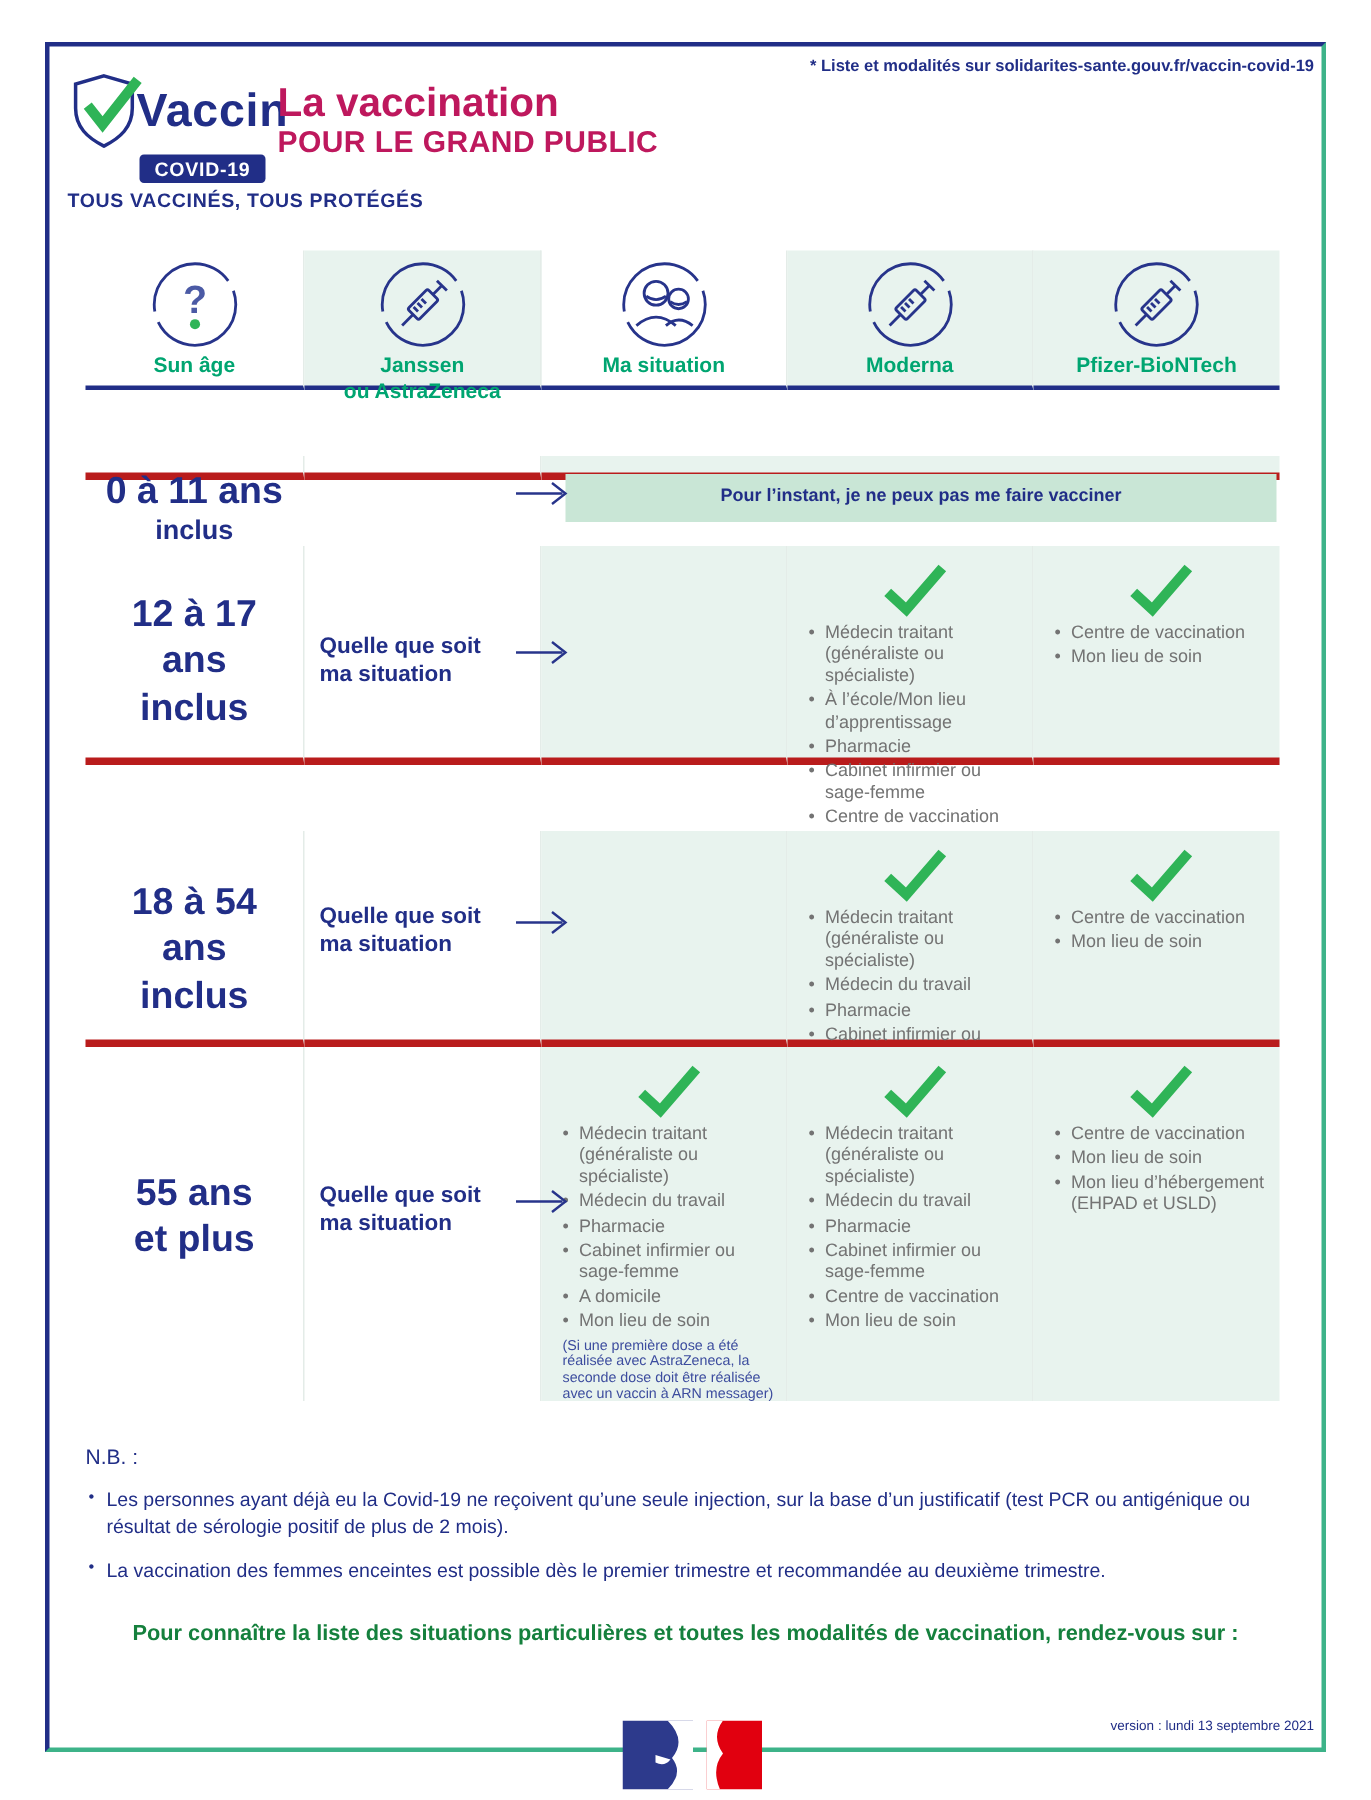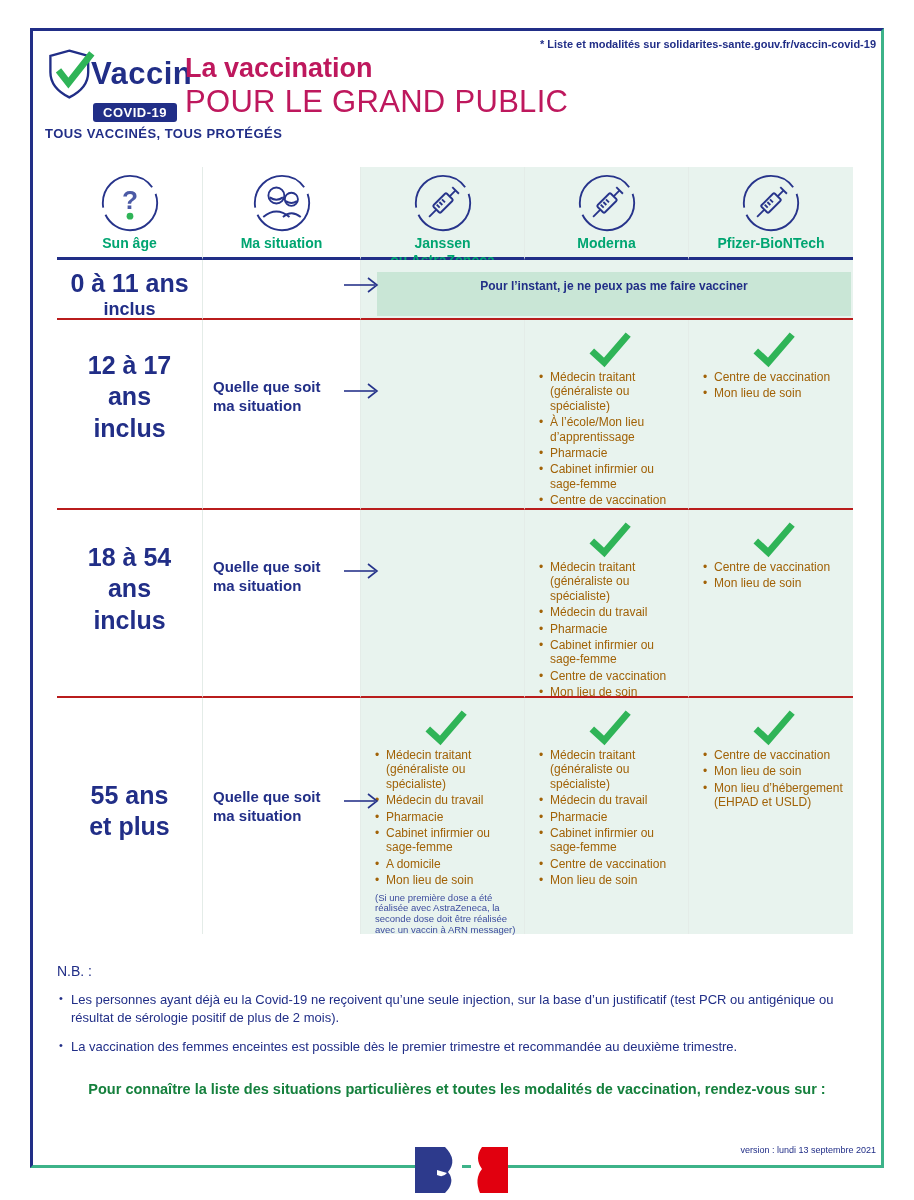--- a/index.html
+++ b/index.html
@@ -14,56 +14,56 @@
   .note { position:absolute; top:7px; right:5px; font-size:11px; font-weight:bold; color:#212e87; }
   .logo { position:absolute; left:12px; top:14px; width:160px; }
   .logo-top { display:flex; align-items:center; }
   .shield { display:inline-block; width:54px; height:58px; }
   .brand { font-size:31px; font-weight:bold; color:#212e87; margin-left:-8px; letter-spacing:0.5px; }
   .badge { display:inline-block; background:#212e87; color:#ffffff; font-size:13px; font-weight:bold;
            padding:2px 10px; border-radius:3px; margin:0 0 4px 48px; letter-spacing:0.5px; }
   .tagline { font-size:13px; font-weight:bold; color:#212e87; letter-spacing:0.45px; white-space:nowrap; }
   .title { position:absolute; left:152px; top:22px; color:#be185d; }
   .title .t1 { font-size:27px; font-weight:bold; }
-  .title .t2 { font-size:31px; font-weight:normal; letter-spacing:0.3px; }
+  .title .t2 { font-size:20px; font-weight:bold; letter-spacing:0.3px; }
 
   
   .vtable { position:absolute; left:24px; top:136px; width:796px;
             display:grid; grid-template-columns:146px 158px 164px 164px 164px;
             grid-template-rows:93px 60px 190px 188px 236px; }
   .cell { position:relative; border-right:1px solid #e4ece8; }
   .cell.last { border-right:none; }
   .c-green { background:#e8f3ee; }
   .hdr { border-bottom:3px solid #212e87; display:flex; flex-direction:column; align-items:center;
          justify-content:flex-start; padding-top:6px; }
   .circle-icon { width:60px; height:60px; display:block; }
   .hdr-label { margin-top:2px; font-size:14px; font-weight:bold; color:#00a571; text-align:center; line-height:1.2; }
-  .rb { border-bottom:2px solid #b91c1c; }
+  .rb { border-bottom:5px solid #b91c1c;margin-top:44px; }
 
   .age-cell { text-align:center; color:#212e87; }
   .age-big { font-size:25px; font-weight:bold; line-height:1.25; }
   .age-small { font-size:18px; font-weight:bold; }
   .age-r0 { padding-top:8px; }
   .age-r1 { padding-top:30px; }
   .age-r2 { padding-top:32px; }
   .age-r3 { padding-top:82px; }
 
   .sit-cell { padding-left:10px; color:#212e87; }
   .sit-text { font-size:15px; font-weight:bold; line-height:1.25; width:125px; }
   .sit-r1 { padding-top:58px; } .sit-r2 { padding-top:48px; } .sit-r3 { padding-top:90px; }
   .arrow { position:absolute; right:-22px; width:38px; height:18px; z-index:3; }
   .arr-r0 { top:16px; } .arr-r1 { top:62px; } .arr-r2 { top:52px; } .arr-r3 { top:94px; }
 
   .banner-cell { grid-column:3 / 6; }
-  .banner { margin:12px 2px 0 16px; height:44px; background:#c9e6d6; color:#212e87;
+  .banner { margin:12px 2px 0 16px; height:32px; background:#c9e6d6; color:#212e87;
             font-size:12px; font-weight:bold; text-align:center; line-height:28px; }
 
   .vax { padding:8px 8px 6px 14px; }
   .check { display:block; margin:2px auto 2px; width:46px; height:38px; }
-  ul.locs { list-style:none; color:#a16207; font-size:12px; line-height:1.2; }
+  ul.locs { list-style:none; color:#737373; font-size:12px; line-height:1.2; }
   ul.locs li { position:relative; padding-left:11px; margin-bottom:2px; }
   ul.locs li::before { content:"\2022"; position:absolute; left:0; top:0; }
   .footnote { margin-top:5px; font-size:9.5px; line-height:1.15; color:#3c4c9e; }
 
   
   .nb { position:absolute; left:24px; top:932px; width:806px; color:#212e87; }
   .nb-heading { font-size:14px; font-weight:normal; margin-bottom:12px; }
   ul.nb-list { list-style:none; font-size:13px; line-height:1.35; }
   ul.nb-list li { position:relative; padding-left:14px; margin-bottom:12px; }
   ul.nb-list li::before { content:"\2022"; position:absolute; left:2px; top:0; font-size:11px; }
@@ -137,48 +137,48 @@
         <span class="circle-icon">
           <svg viewBox="0 0 64 64" width="60" height="60">
             <use href="#ic-circle"></use>
             <text x="32" y="38" text-anchor="middle" font-size="28" font-weight="bold" fill="#4b5aa5" font-family="Liberation Sans, sans-serif">?</text>
             <circle cx="32" cy="46" r="3.6" fill="#2fb457"></circle>
           </svg>
         </span>
         <div class="hdr-label">Sun âge</div>
       </div>
 
+      <div class="cell hdr c-green">
+        <span class="circle-icon">
+          <svg viewBox="0 0 64 64" width="60" height="60">
+              <use href="#ic-circle"></use>
+              <use href="#ic-syringe"></use>
+            </svg>
+        </span>
+        <div class="hdr-label">
+          <div>Janssen</div>
+          <div>ou AstraZeneca</div>
+        </div>
+      </div>
+
       <div class="cell hdr">
         <span class="circle-icon">
           <svg viewBox="0 0 64 64" width="60" height="60">
             <use href="#ic-circle"></use>
             <g stroke="#27348b" stroke-width="2" fill="none">
               <circle cx="26" cy="24" r="8.5"></circle>
               <path d="M19 26 q7 5 14 0"></path>
               <circle cx="42" cy="28" r="7"></circle>
               <path d="M36 30 q6 4 12 0"></path>
               <path d="M12 47 Q26 35 40 47"></path>
               <path d="M33 47 Q42 39 52 47"></path>
             </g>
           </svg>
         </span>
         <div class="hdr-label">Ma situation</div>
-      </div>
-
-      <div class="cell hdr c-green">
-        <span class="circle-icon">
-          <svg viewBox="0 0 64 64" width="60" height="60">
-              <use href="#ic-circle"></use>
-              <use href="#ic-syringe"></use>
-            </svg>
-        </span>
-        <div class="hdr-label">
-          <div>Janssen</div>
-          <div>ou AstraZeneca</div>
-        </div>
       </div>
 
       <div class="cell hdr c-green">
         <span class="circle-icon">
           <svg viewBox="0 0 64 64" width="60" height="60">
               <use href="#ic-circle"></use>
               <use href="#ic-syringe"></use>
             </svg>
         </span>
         <div class="hdr-label">Moderna</div>

